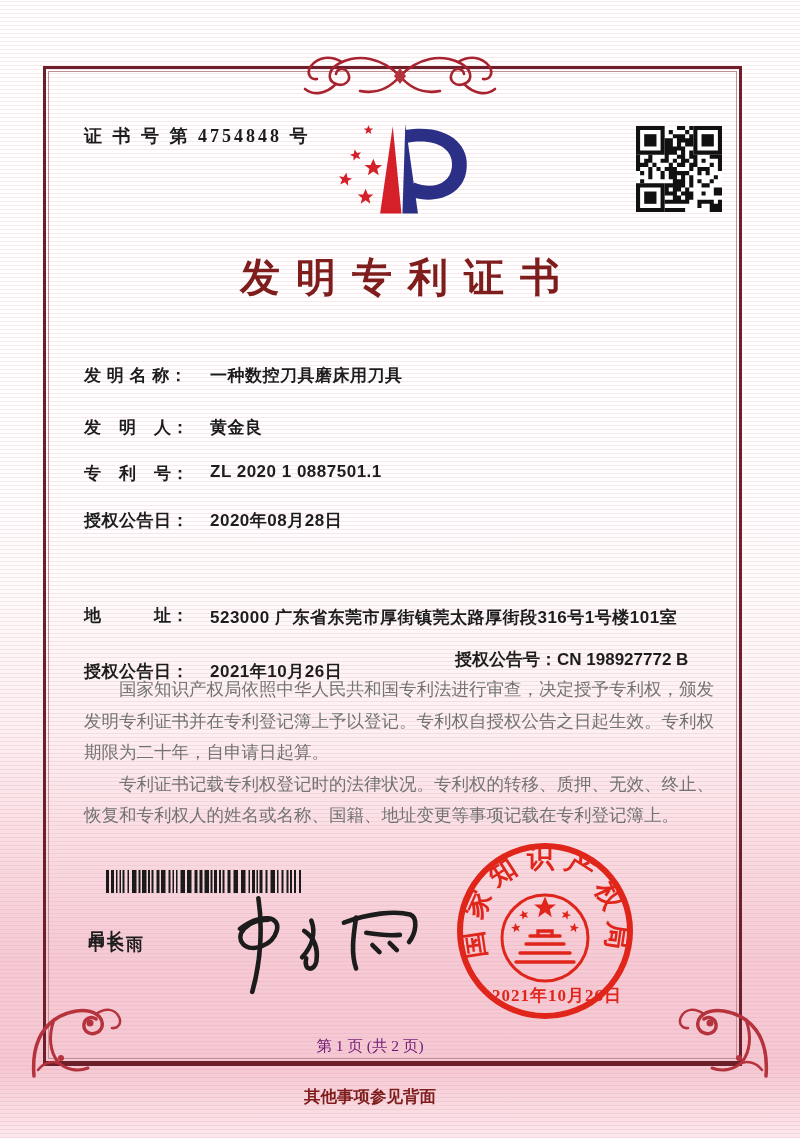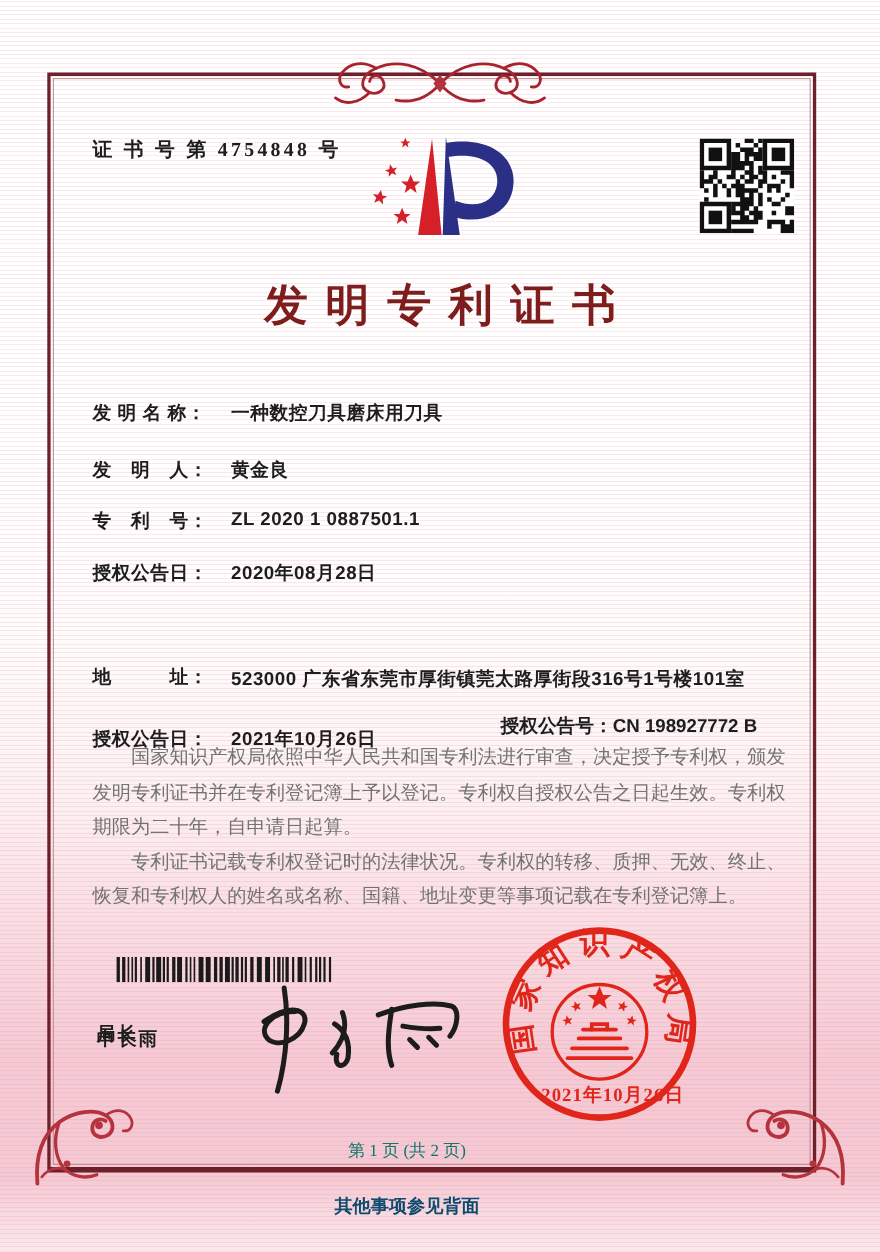--- a/index.html
+++ b/index.html
@@ -31,23 +31,23 @@
   .row .val { display:inline-block; vertical-align:top; }
   .row .val.wrap { width:505px; line-height:27px; }
   .grant-no { left:455px; top:648px; font-size:17px; font-weight:bold; }
   .paras { left:84px; top:674px; width:637px; font-family:"DejaVu Serif", serif;
            font-size:17.5px; line-height:31.5px; font-weight:500; color:#737373; }
   .paras p { margin:0; text-indent:2em; }
   .commissioner { left:88px; font-size:17px; font-weight:bold; letter-spacing:2px; }
   .seal-date { left:472px; top:984px; width:170px; text-align:center; color:#e0261b;
                font-size:17px; font-weight:bold; letter-spacing:1px; font-family:"Liberation Serif", serif; }
   .page-info { left:0; width:740px; top:1036px; text-align:center;
-               font-family:"Liberation Serif", serif; font-size:15.5px; color:#0f766e; }
+               font-family:"Liberation Serif", serif; font-size:15.5px; color:#701a75; }
   .back-note { left:0; width:740px; top:1086px; text-align:center;
-               font-family:Liberation Sans, sans-serif; font-size:16.5px; font-weight:600; color:#0c4a6e; }
+               font-family:Liberation Sans, sans-serif; font-size:16.5px; font-weight:600; color:#7f1d1d; }
   svg { display:block; }
 </style>
 </head>
 <body>
 
 <div class="page">
 
   <div class="texture"></div>
 
   <div class="frame"></div>

